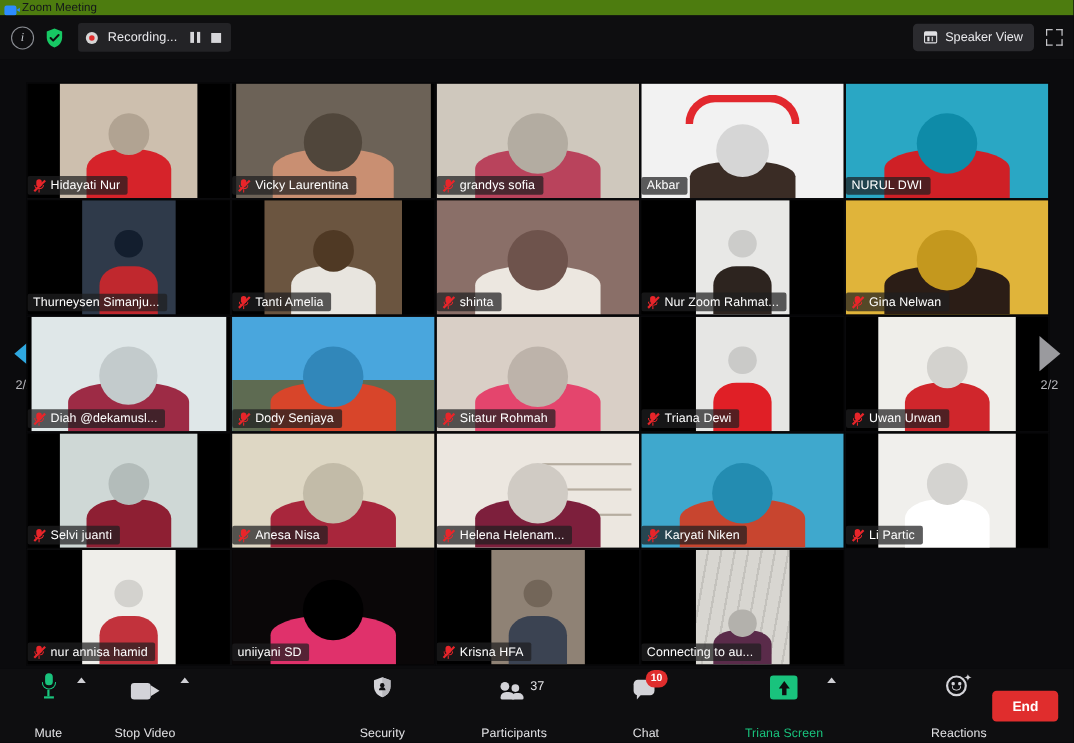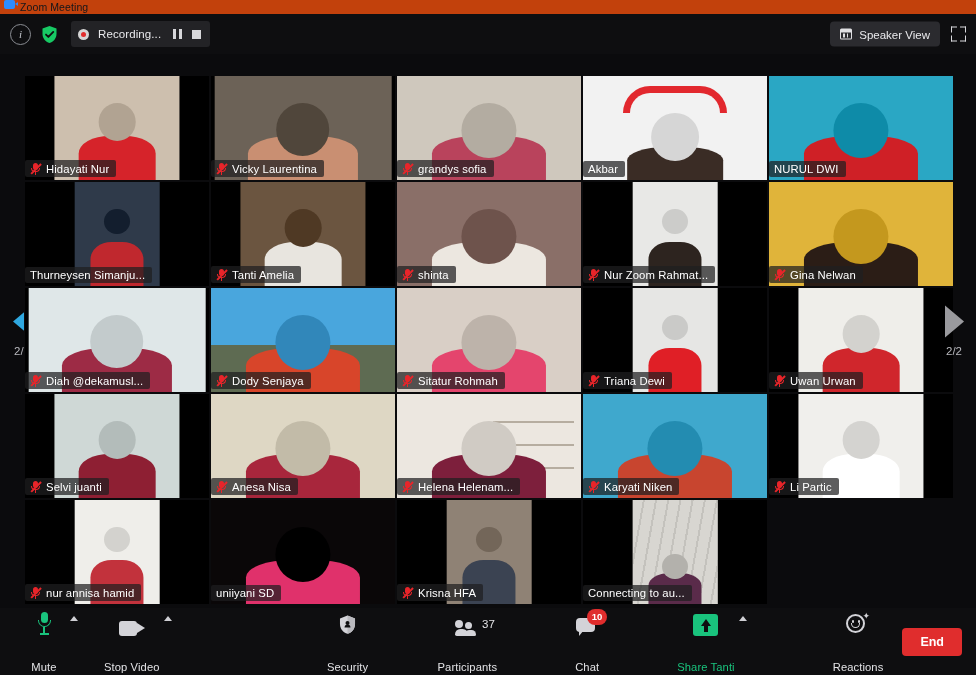--- a/index.html
+++ b/index.html
@@ -8,23 +8,23 @@
     width: 976px; height: 675px;
     overflow: hidden;
     background: #0b0b0d;
     font-family: "Liberation Sans", sans-serif;
     -webkit-font-smoothing: antialiased;
   }
 
   
   .titlebar {
     height: 14px;
-    background: #c2410c;
+    background: #4d7c0f;
     display: flex;
-    align-items: flex-start;
+    align-items: flex-end;
     padding-left: 4px;
     gap: 5px;
   }
   .titlebar .tb-icon {
     width: 11px; height: 9px;
     background: #2d8cff;
     border-radius: 2px;
     position: relative;
     flex: none;
   }
@@ -983,21 +983,21 @@
     </div>
     <div class="lbl">Chat</div>
   </div>
 
   <div class="spacer-md"></div>
 
   <div class="btn">
     <div class="ico">
       <div class="share-ico"></div>
     </div>
-    <div class="lbl share-label">Share Tanti</div>
+    <div class="lbl share-label">Triana Screen</div>
   </div>
   <div class="caret-wrap">
     <div class="caret"></div>
   </div>
 
   <div class="spacer-sm"></div>
 
 
   <div class="spacer-md"></div>
 

